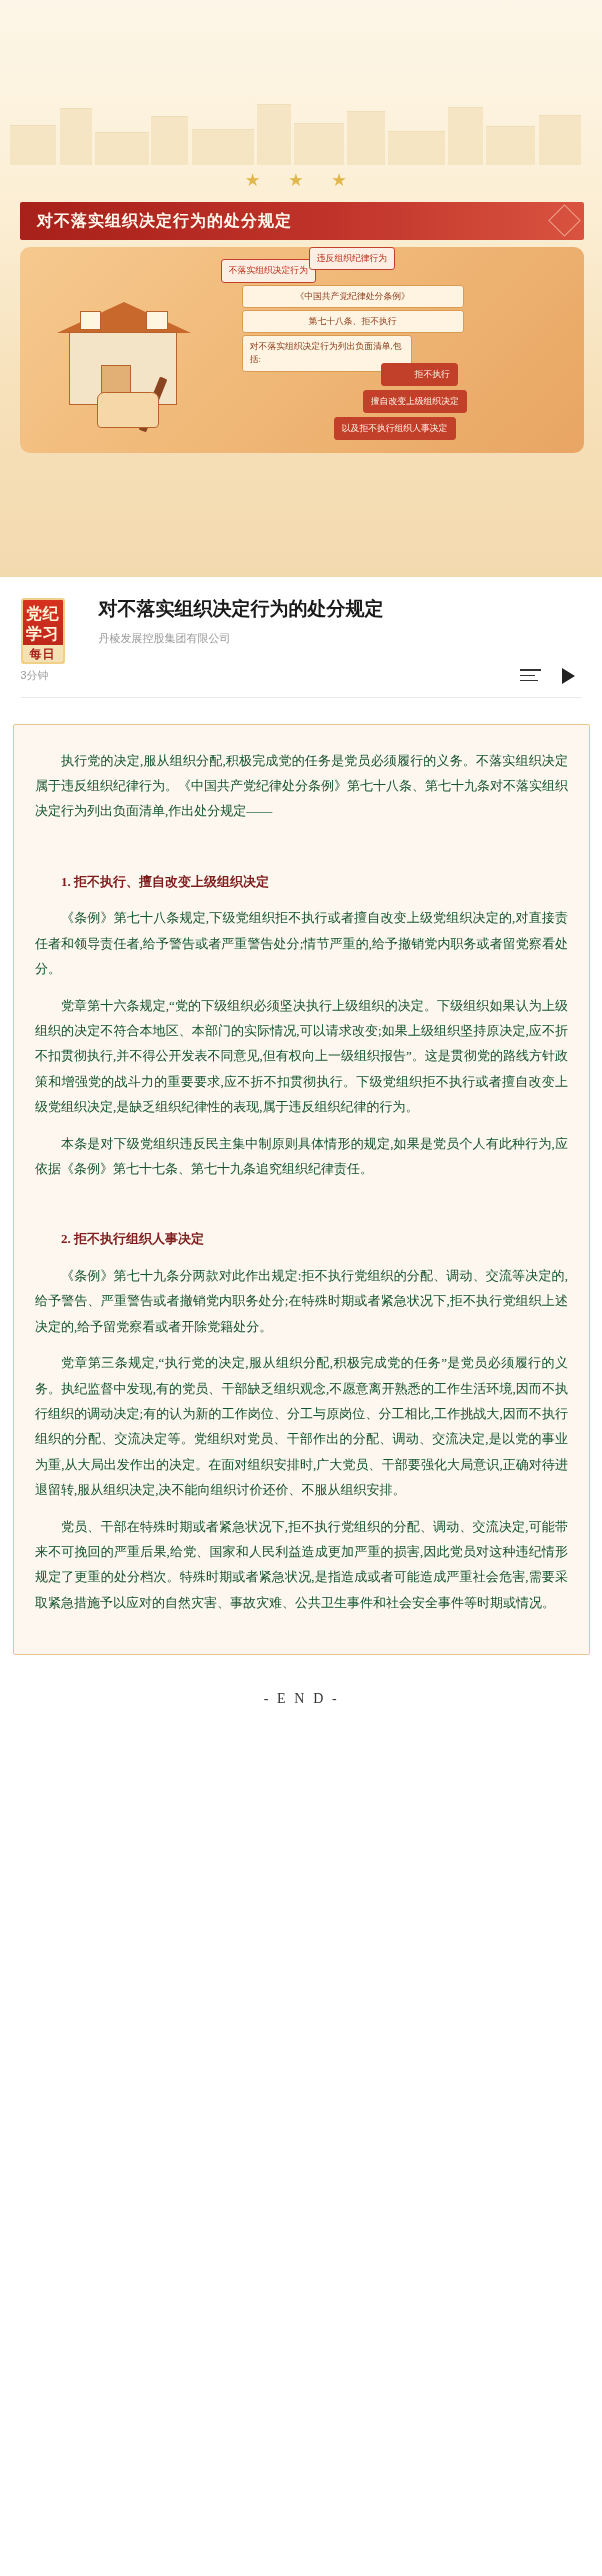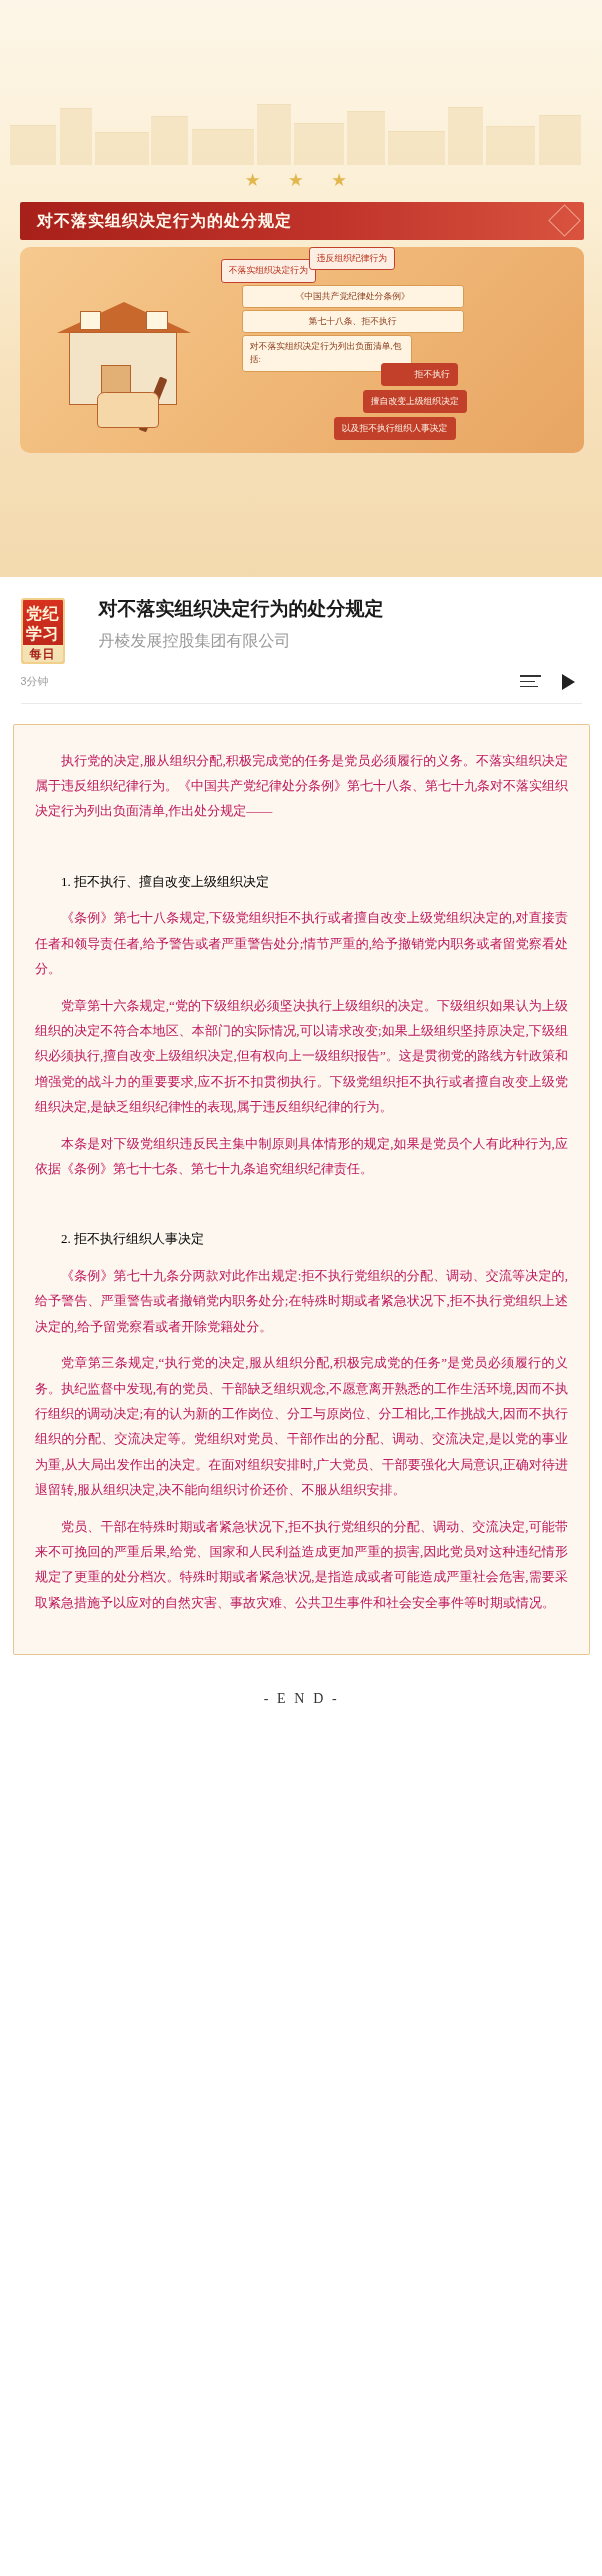--- a/index.html
+++ b/index.html
@@ -241,21 +241,21 @@
     margin-left: 78px;
     font-size: 19px;
     line-height: 1.38;
     color: #1a1a1a;
     font-weight: bold;
     font-family: "Liberation Serif", "DejaVu Serif", serif;
   }
   .article-sub {
     margin-left: 78px;
     margin-top: 9.3px;
-    font-size: 16px;
+    font-size: 11px;
     color: #9a9a9a;
   }
   .meta-row {
     margin-top: 21.6px;
     padding: 0 2.1px 0 0;
     display: flex;
     align-items: center;
     justify-content: space-between;
   }
   .duration {
@@ -295,28 +295,28 @@
   .content-card {
     background: #fdf7ef;
     border: 1px solid #e7c58e;
     border-radius: 2.1px;
     padding: 23px 20.6px 28px 20.6px;
   }
   .content-card p {
     margin: 0 0 11.3px 0;
     font-size: 13px;
     line-height: 1.95;
-    color: #be185d;
+    color: #14532d;
     text-align: justify;
     text-indent: 2em;
     font-family: "Liberation Serif", "DejaVu Serif", serif;
   }
   .content-card p.h2 {
-    font-weight: normal;
-    color: #000000;
+    font-weight: bold;
+    color: #7f1d1d;
     margin-top: 45px;
   }
   .end-mark {
     text-align: center;
     padding: 15.5px 0 24px 0;
     font-size: 14px;
     letter-spacing: 2.6px;
     color: #333;
     font-family: "Liberation Serif", "DejaVu Serif", serif;
     background: #ffffff;
@@ -392,21 +392,21 @@
     </div>
   </div>
   <div class="divider-line"></div>
 </div>
 
 <div class="content-wrap">
   <div class="content-card">
     <p>执行党的决定,服从组织分配,积极完成党的任务是党员必须履行的义务。不落实组织决定属于违反组织纪律行为。《中国共产党纪律处分条例》第七十八条、第七十九条对不落实组织决定行为列出负面清单,作出处分规定——</p>
     <p class="h2">1. 拒不执行、擅自改变上级组织决定</p>
     <p>《条例》第七十八条规定,下级党组织拒不执行或者擅自改变上级党组织决定的,对直接责任者和领导责任者,给予警告或者严重警告处分;情节严重的,给予撤销党内职务或者留党察看处分。</p>
-    <p>党章第十六条规定,“党的下级组织必须坚决执行上级组织的决定。下级组织如果认为上级组织的决定不符合本地区、本部门的实际情况,可以请求改变;如果上级组织坚持原决定,下级组织必须执行,擅自改变上级组织决定,但有权向上一级组织报告”。这是贯彻党的路线方针政策和增强党的战斗力的重要要求,应不折不扣贯彻执行。下级党组织拒不执行或者擅自改变上级党组织决定,是缺乏组织纪律性的表现,属于违反组织纪律的行为。</p>
+    <p>党章第十六条规定,“党的下级组织必须坚决执行上级组织的决定。下级组织如果认为上级组织的决定不符合本地区、本部门的实际情况,可以请求改变;如果上级组织坚持原决定,应不折不扣贯彻执行,并不得公开发表不同意见,但有权向上一级组织报告”。这是贯彻党的路线方针政策和增强党的战斗力的重要要求,应不折不扣贯彻执行。下级党组织拒不执行或者擅自改变上级党组织决定,是缺乏组织纪律性的表现,属于违反组织纪律的行为。</p>
     <p>本条是对下级党组织违反民主集中制原则具体情形的规定,如果是党员个人有此种行为,应依据《条例》第七十七条、第七十九条追究组织纪律责任。</p>
     <p class="h2">2. 拒不执行组织人事决定</p>
     <p>《条例》第七十九条分两款对此作出规定:拒不执行党组织的分配、调动、交流等决定的,给予警告、严重警告或者撤销党内职务处分;在特殊时期或者紧急状况下,拒不执行党组织上述决定的,给予留党察看或者开除党籍处分。</p>
     <p>党章第三条规定,“执行党的决定,服从组织分配,积极完成党的任务”是党员必须履行的义务。执纪监督中发现,有的党员、干部缺乏组织观念,不愿意离开熟悉的工作生活环境,因而不执行组织的调动决定;有的认为新的工作岗位、分工与原岗位、分工相比,工作挑战大,因而不执行组织的分配、交流决定等。党组织对党员、干部作出的分配、调动、交流决定,是以党的事业为重,从大局出发作出的决定。在面对组织安排时,广大党员、干部要强化大局意识,正确对待进退留转,服从组织决定,决不能向组织讨价还价、不服从组织安排。</p>
     <p>党员、干部在特殊时期或者紧急状况下,拒不执行党组织的分配、调动、交流决定,可能带来不可挽回的严重后果,给党、国家和人民利益造成更加严重的损害,因此党员对这种违纪情形规定了更重的处分档次。特殊时期或者紧急状况,是指造成或者可能造成严重社会危害,需要采取紧急措施予以应对的自然灾害、事故灾难、公共卫生事件和社会安全事件等时期或情况。</p>
   </div>
 </div>
 
 <div class="end-mark">- E N D -</div>
 

